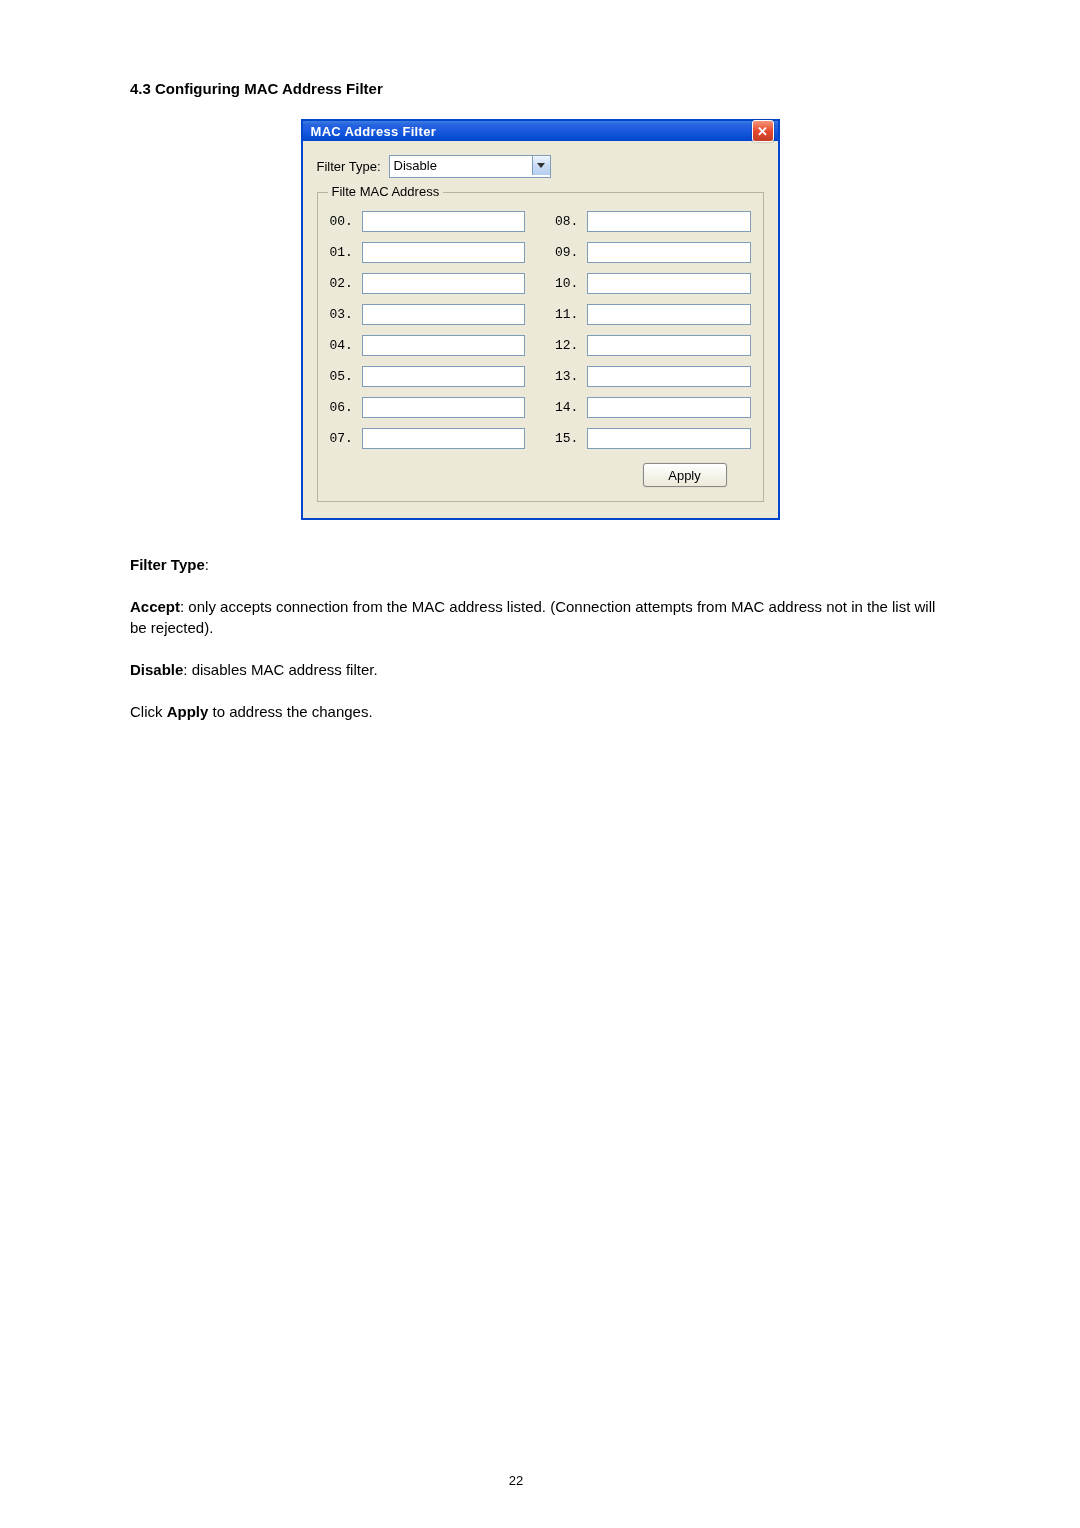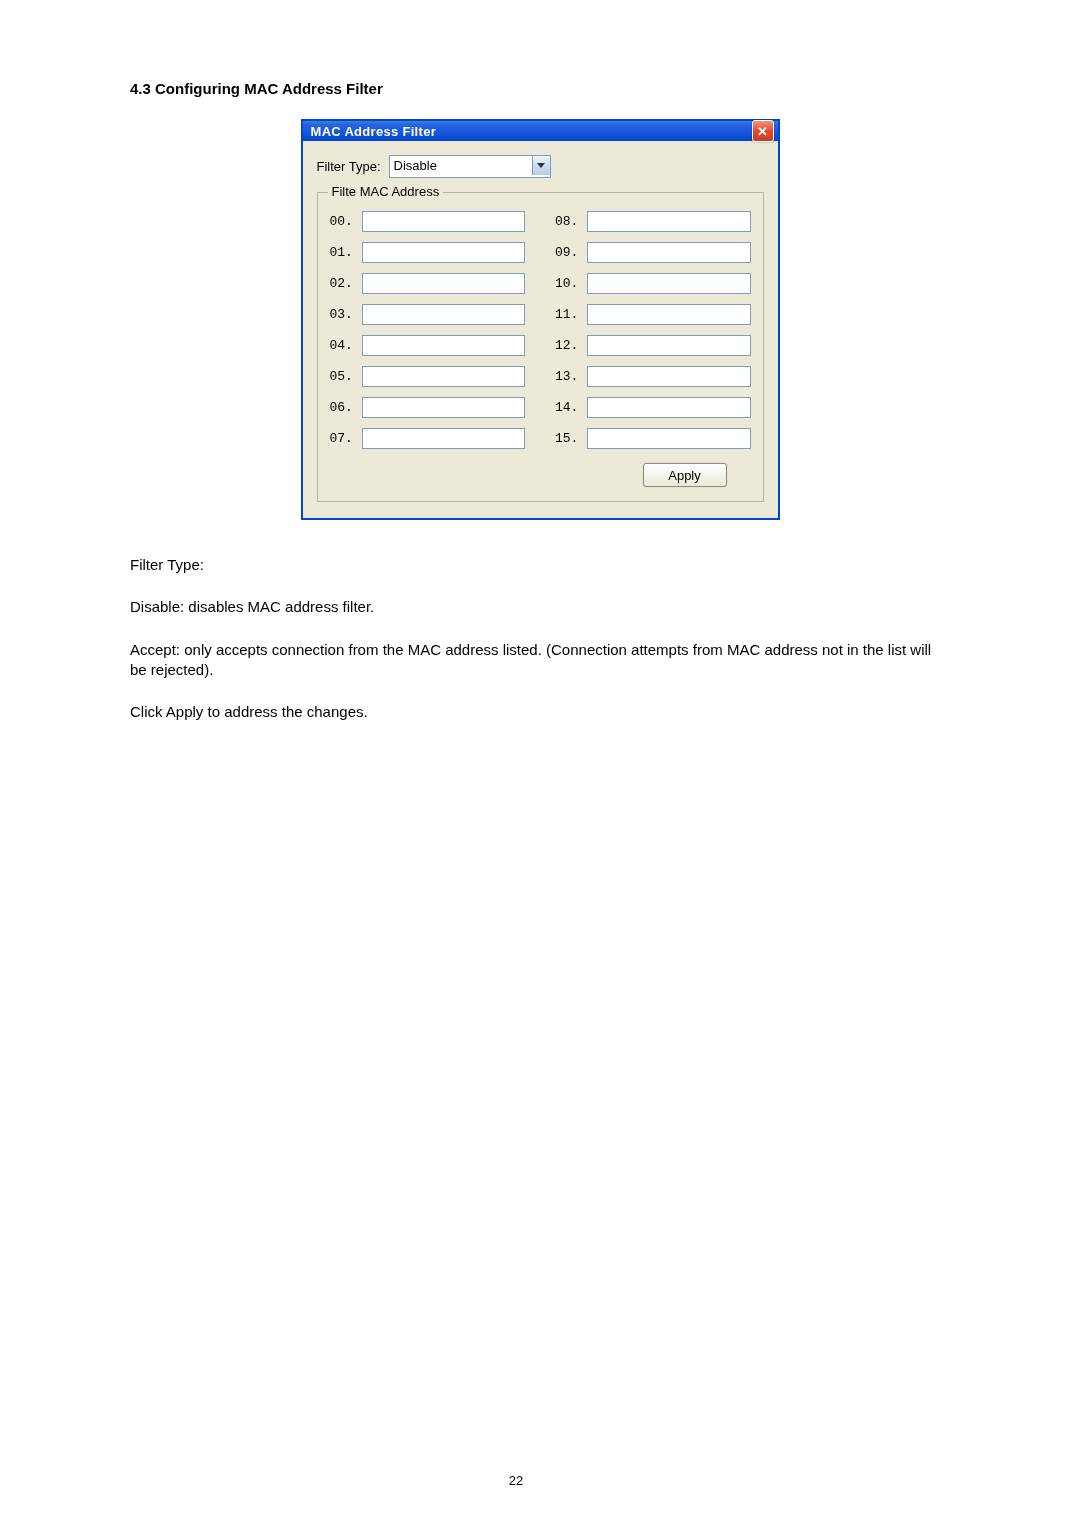--- a/index.html
+++ b/index.html
@@ -19,21 +19,21 @@
 .select-arrow svg{width:8px;height:6px}
 .fieldset{border:1px solid #b8b4a3;padding:18px 12px 14px 12px;position:relative}
 .legend{position:absolute;top:-9px;left:10px;background:#ece9d8;padding:0 4px;font-size:13px}
 .mac-grid{display:grid;grid-template-columns:1fr 1fr;gap:10px 30px}
 .mac-row{display:flex;align-items:center}
 .mac-label{width:32px;font-family:'Courier New',monospace;font-size:13px;color:#000000}
 .mac-input{flex:1;height:19px;border:1px solid #7f9db9;background:#fff}
 .apply-row{display:flex;justify-content:flex-end;margin-top:14px;padding-right:24px}
 .apply-btn{width:84px;height:24px;background:linear-gradient(to bottom,#fff 0%,#ece9d8 100%);border:1px solid #888;border-radius:3px;font-size:13px;cursor:pointer;box-shadow:0 0 1px rgba(0,0,0,0.3)}
 .body-text p{margin:0 0 22px 0;line-height:1.35}
-.bold{font-weight:normal}
+.bold{font-weight:bold}
 .page-num{position:absolute;bottom:40px;width:1032px;text-align:center;font-size:13px}
 </style>
 </head>
 <body>
 
 <div class="page">
   <div class="section-heading">4.3 Configuring MAC Address Filter</div>
 
   <div class="dialog-wrap">
     <div class="dialog">
@@ -127,19 +127,19 @@
           <div class="apply-row">
             <button class="apply-btn">Apply</button>
           </div>
         </div>
       </div>
     </div>
   </div>
 
   <div class="body-text">
     <p><span class="bold">Filter Type</span>:</p>
+    <p><span class="bold">Accept</span><span>: only accepts connection from the MAC address listed. (Connection attempts from MAC address not in the list will be rejected).</span></p>
     <p><span class="bold">Disable</span><span>: disables MAC address filter.</span></p>
-    <p><span class="bold">Accept</span><span>: only accepts connection from the MAC address listed. (Connection attempts from MAC address not in the list will be rejected).</span></p>
     <p><span>Click </span><span class="bold">Apply</span><span> to address the changes.</span></p>
   </div>
 </div>
 
 <div class="page-num">22</div>
 
 </body></html>

